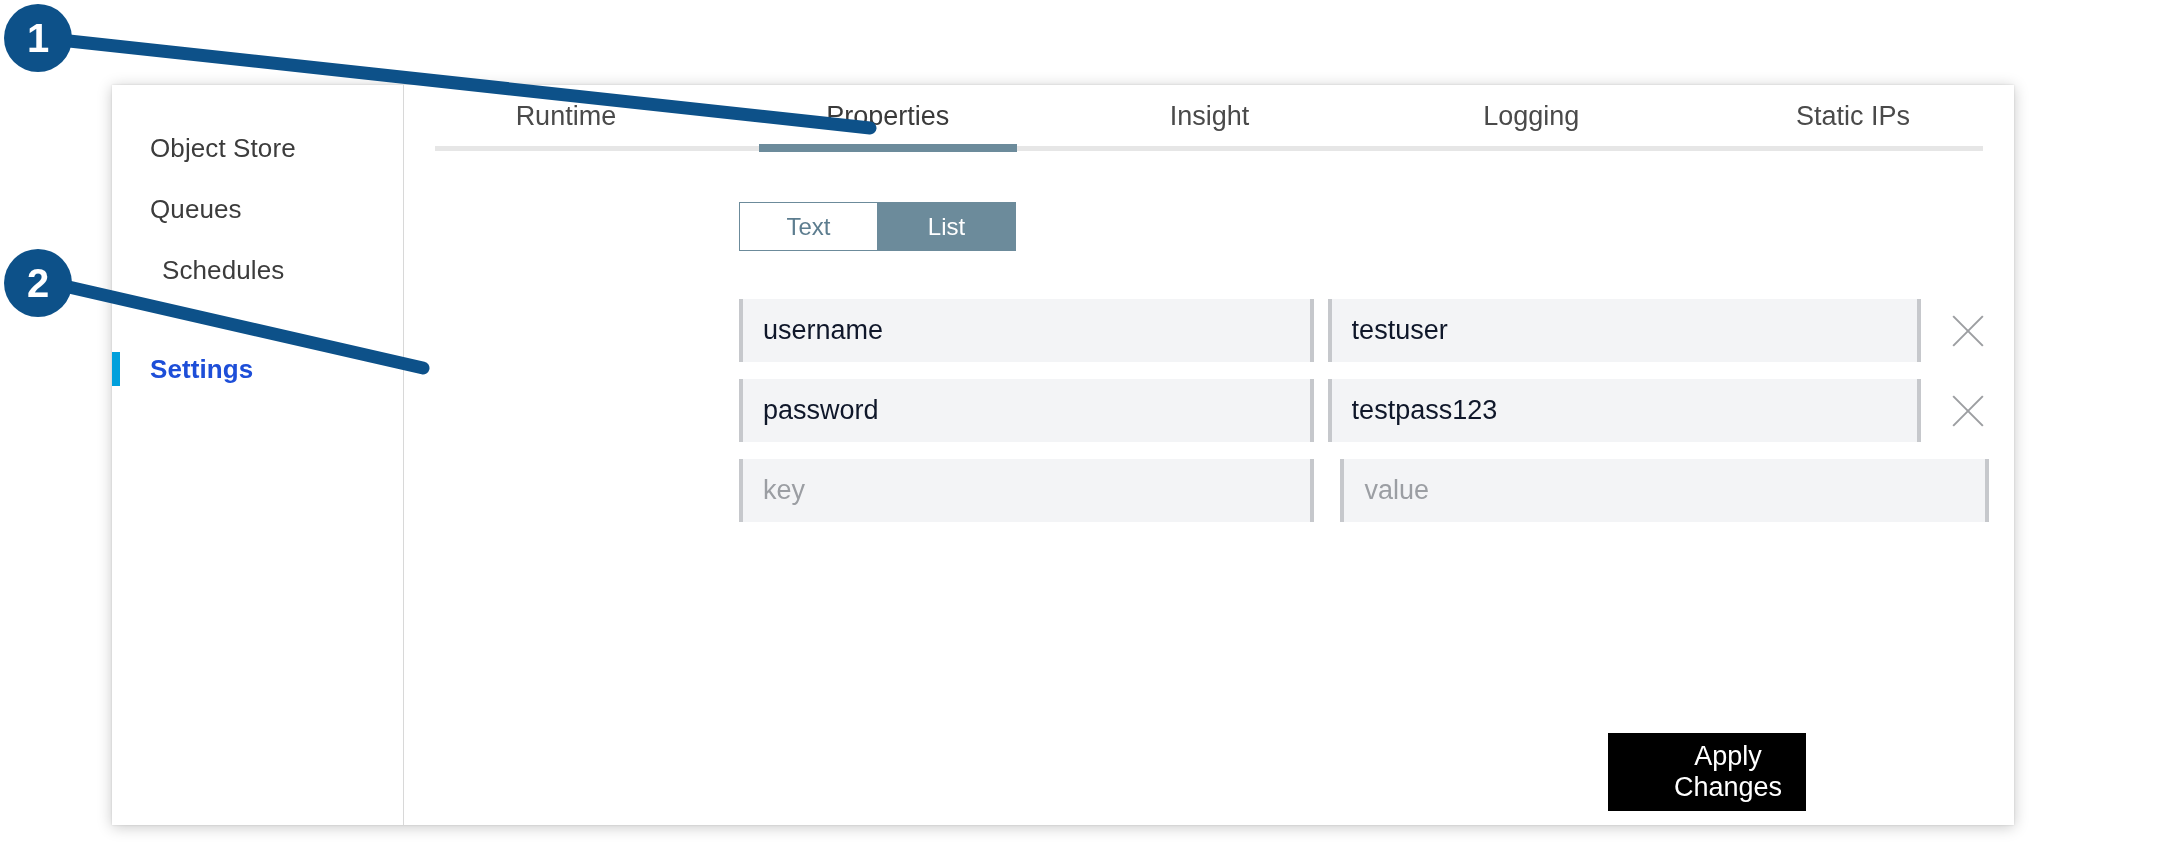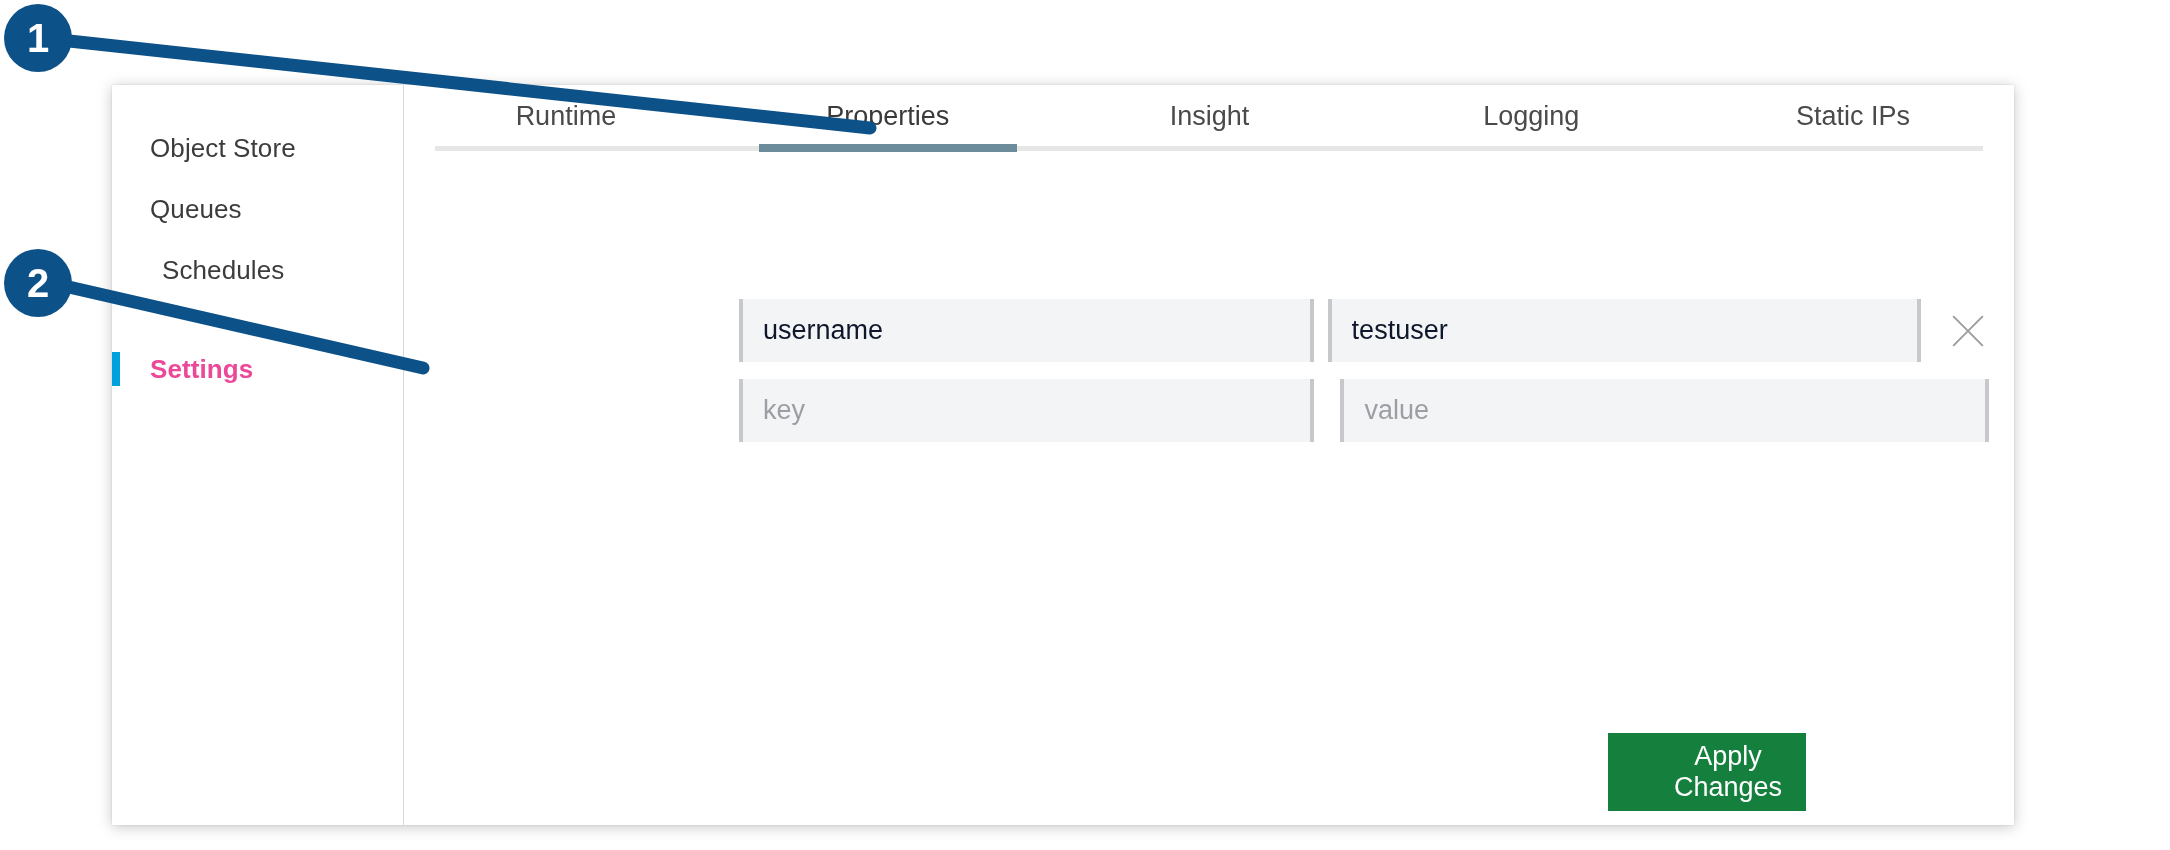--- a/index.html
+++ b/index.html
@@ -75,21 +75,21 @@
   }
   .nav-item .nav-label {
     margin-left: 38px;
     font-size: 26px;
     color: #3c3c3c;
     letter-spacing: 0.1px;
     white-space: nowrap;
   }
   .nav-item.active .nav-label {
     font-weight: bold;
-    color: #ec4899;
+    color: #1d4ed8;
   }
   .nav-indicator {
     position: absolute;
     left: 0px;
     top: 2px;
     width: 8px;
     height: 34px;
     background: #00a0dc;
   }
   #nav-0 { top: 44px; }
@@ -224,21 +224,21 @@
   .del-btn::before { transform: rotate(45deg); }
   .del-btn::after  { transform: rotate(-45deg); }
 
   
   #apply-btn {
     position: absolute;
     left: 1203px;
     top: 648px;
     width: 198px;
     height: 78px;
-    background: #15803d;
+    background: #000000;
     color: #ffffff;
     font-size: 27px;
     border: none;
     font-family: "Liberation Sans", sans-serif;
     display: flex;
     align-items: center;
     justify-content: center;
     cursor: pointer;
     padding-left: 48px;
   }
@@ -269,29 +269,38 @@
     <div id="tabbar">
       <div class="tab">Runtime</div>
       <div class="tab active">Properties</div>
       <div class="tab">Insight</div>
       <div class="tab">Logging</div>
       <div class="tab">Static IPs</div>
     </div>
     <div id="tab-rail"></div>
     <div id="tab-underline" style="left: 354.2px; width: 257.6px;"></div>
 
+    <div id="segmented">
+      <div class="seg-btn inactive">Text</div>
+      <div class="seg-btn active">List</div>
+    </div>
 
     <div id="rows">
 
       <div class="prop-row">
         <input class="field key" type="text" value="username" style="">
         <input class="field value" type="text" value="testuser" style="">
         <div class="del-btn"></div>
       </div>
 
+      <div class="prop-row">
+        <input class="field key" type="text" value="password" style="">
+        <input class="field value" type="text" value="testpass123" style="">
+        <div class="del-btn"></div>
+      </div>
 
 
       <div class="prop-row">
         <input class="field key" type="text" placeholder="key" style="">
         <input class="field value-wide" type="text" placeholder="value" style="">
       </div>
 
     </div>
 
     <button id="apply-btn">Apply Changes</button>

